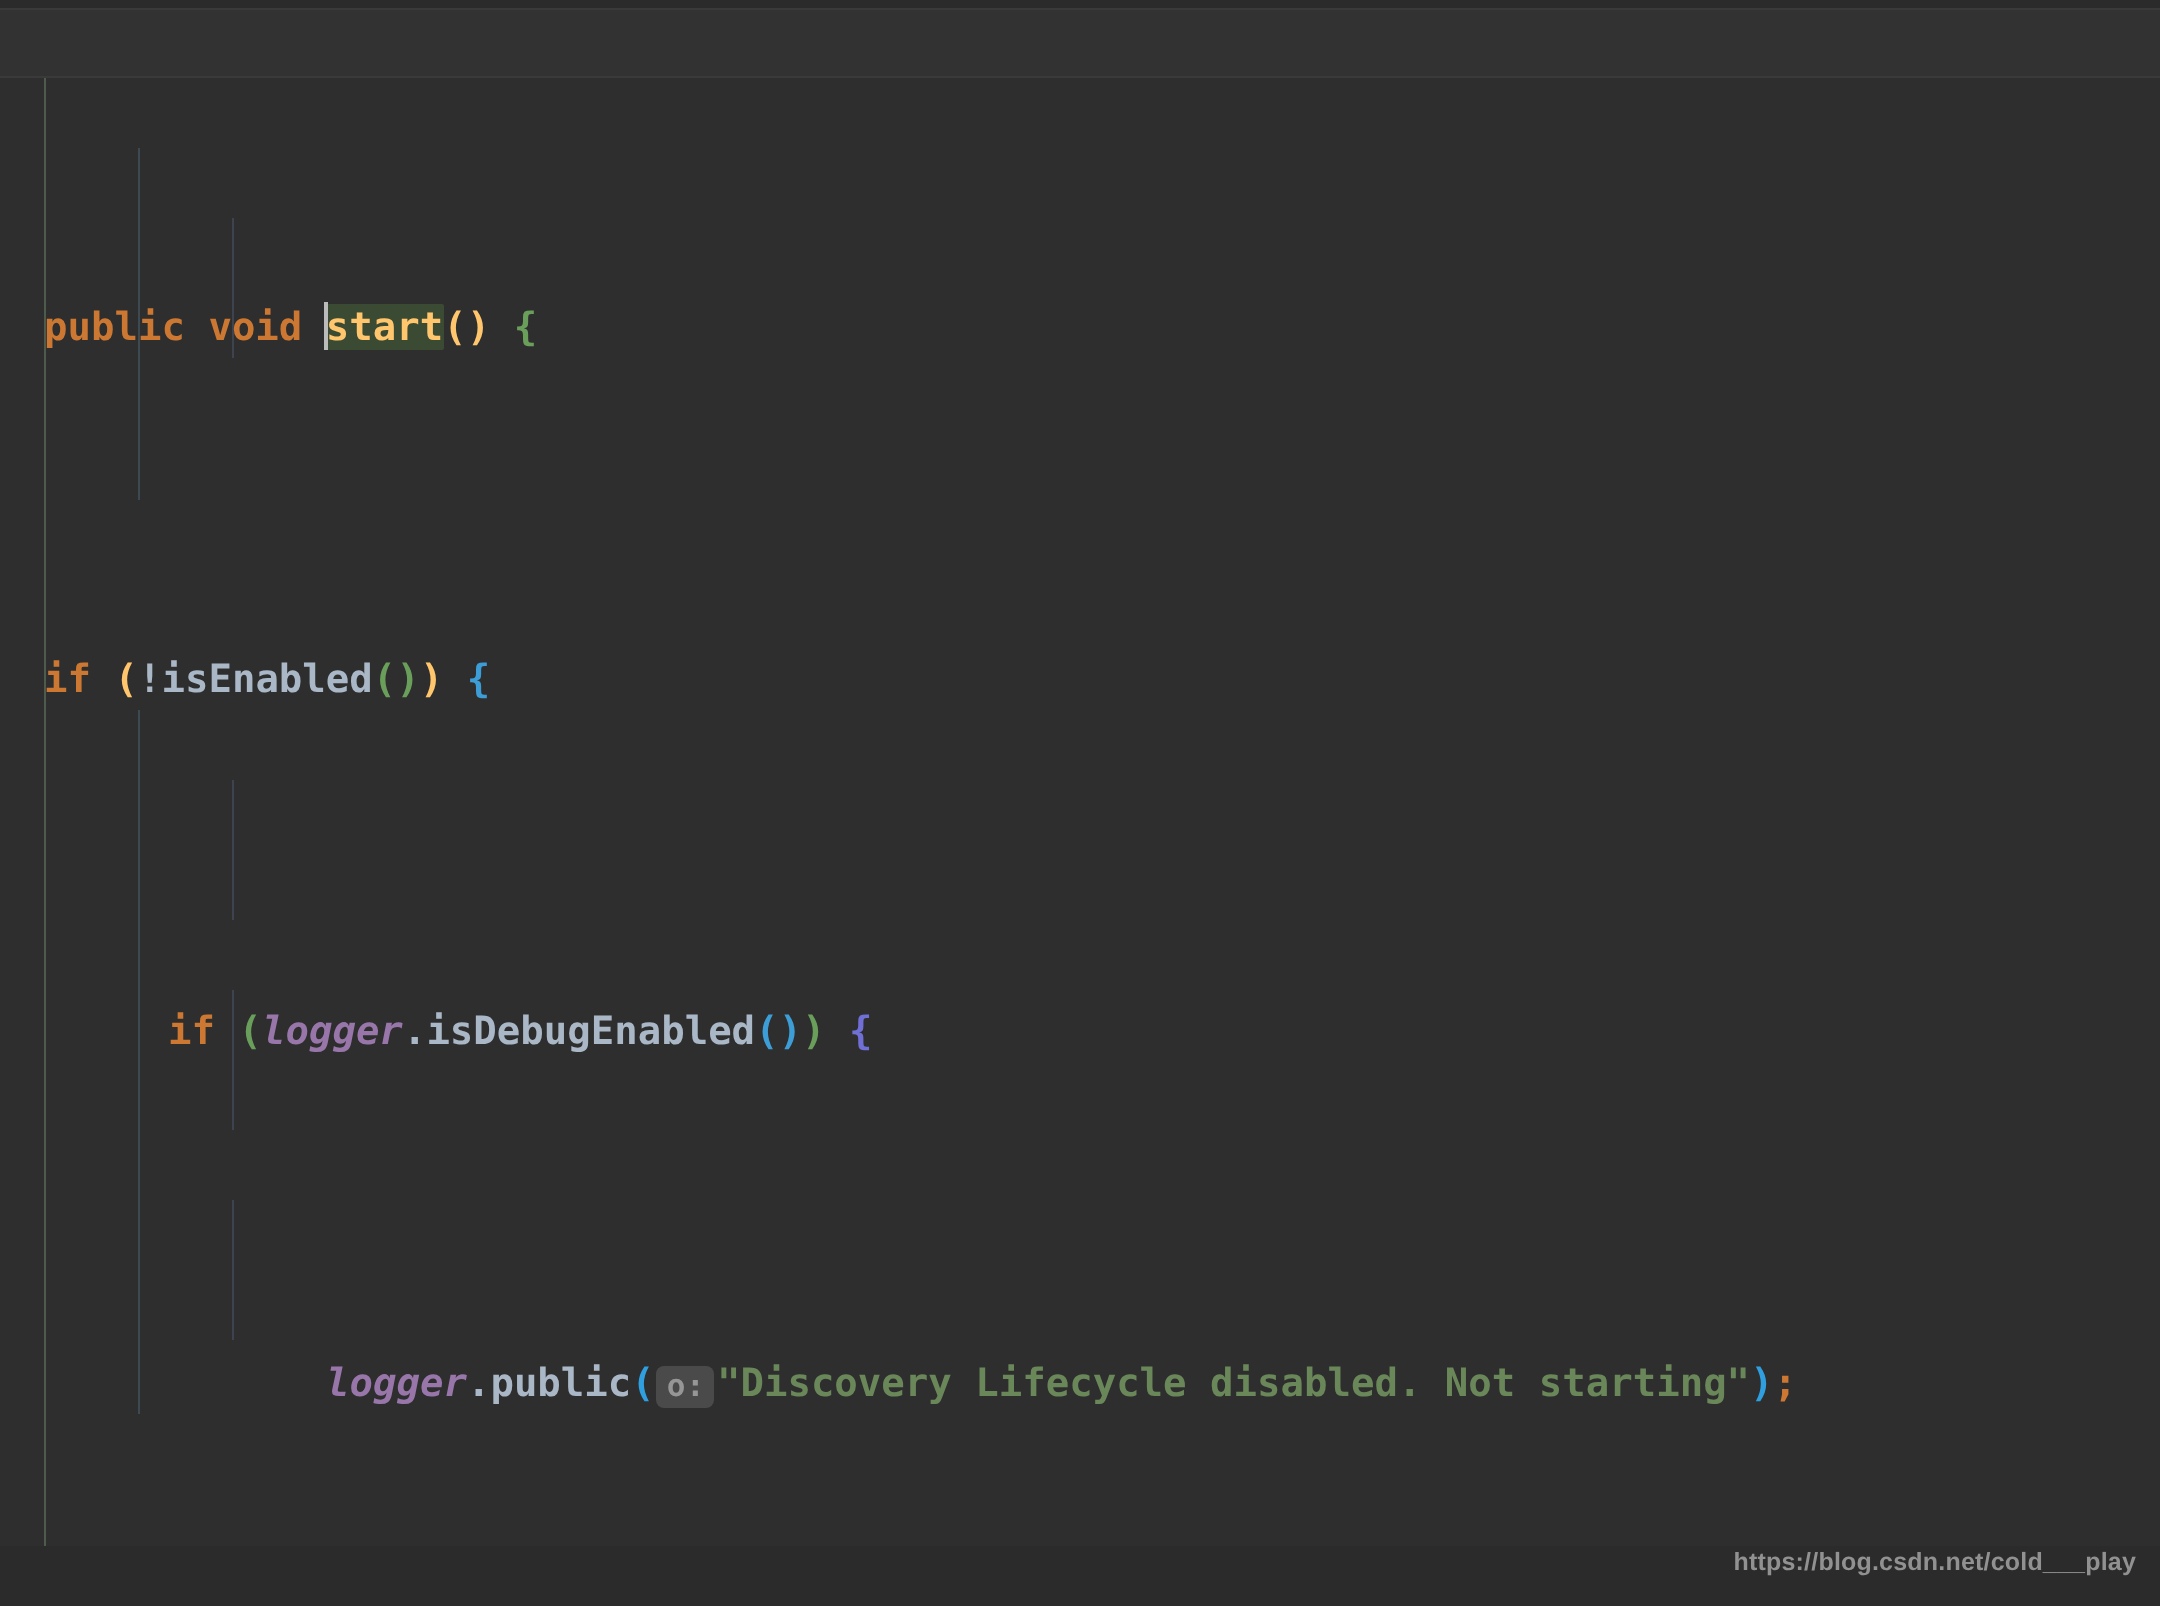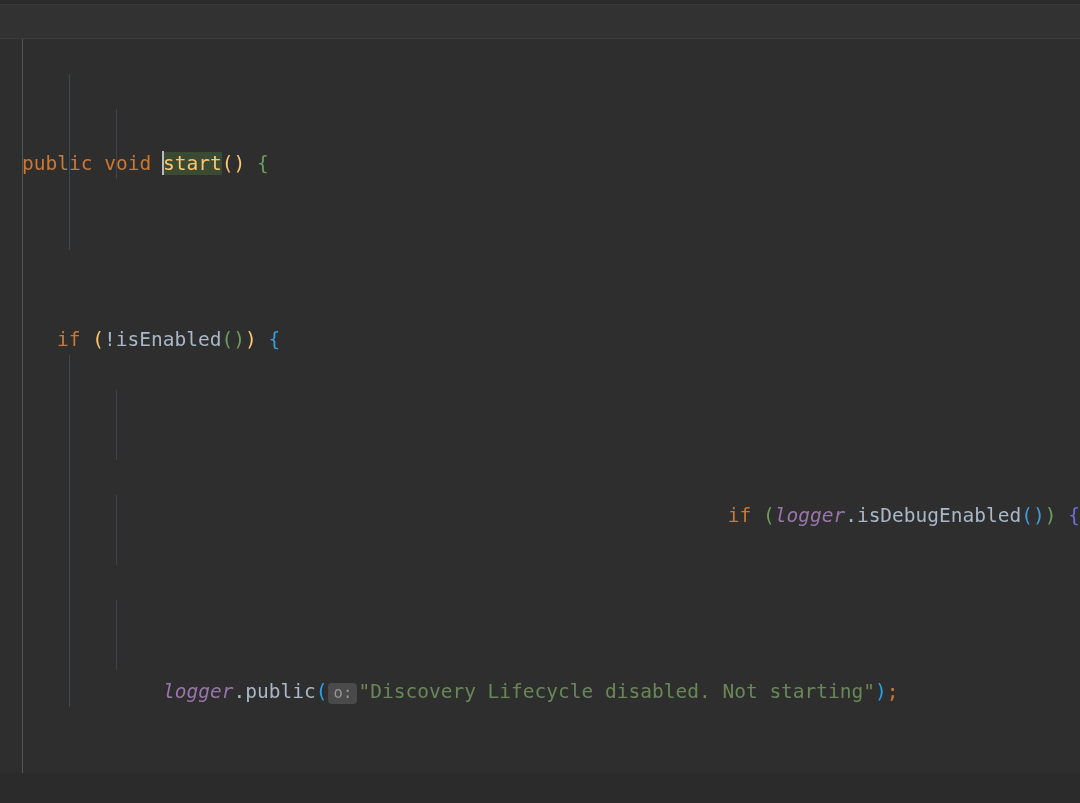--- a/index.html
+++ b/index.html
@@ -10,20 +10,21 @@
   #editor {
     position: relative;
     width: 1080px;
     height: 803px;
     background: #2e2e2e;
     overflow: hidden;
     font-family: "DejaVu Sans Mono", "Liberation Mono", monospace;
     font-size: 19.5px;
     line-height: 35.2px;
     color: #a9b7c6;
+    font-weight: bold;
     -webkit-font-smoothing: antialiased;
   }
   
   .strip-top {
     position: absolute; left: 0; top: 0; width: 1080px; height: 4px;
     background: #2b2b2b;
   }
   .strip-bottom {
     position: absolute; left: 0; bottom: 0; width: 1080px; height: 30px;
     background: #2b2b2b;
@@ -129,24 +130,24 @@
   <div class="guide g2" style="top:390px;height:70px;"></div>
   <div class="guide g2" style="top:495px;height:70px;"></div>
   <div class="guide g2" style="top:600px;height:70px;"></div>
 
   <div class="code">
 
     
     <div class="line"><span class="kw">public</span> <span class="kw">void</span> <span class="caret"></span><span class="fn ident-hl">start</span><span class="b-yellow">(</span><span class="b-yellow">)</span> <span class="b-green">{</span></div>
 
     
-    <div class="line" style="margin-left:35px;"><span class="kw">if</span> <span class="b-yellow">(</span><span class="punc">!</span><span class="ident">isEnabled</span><span class="b-green">()</span><span class="b-yellow">)</span> <span class="b-blue">{</span></div>
-
-    
-    <div class="line" style="padding-left:57px;text-align:right;"><span class="kw">if</span> <span class="b-green">(</span><span class="fieldi">logger</span><span class="punc">.</span><span class="ident">isDebugEnabled</span><span class="b-blue">()</span><span class="b-green">)</span> <span class="b-purple">{</span></div>
+    <div class="line" style=""><span class="kw">if</span> <span class="b-yellow">(</span><span class="punc">!</span><span class="ident">isEnabled</span><span class="b-green">()</span><span class="b-yellow">)</span> <span class="b-blue">{</span></div>
+
+    
+    <div class="line" style="padding-left:84px;"><span class="kw">if</span> <span class="b-green">(</span><span class="fieldi">logger</span><span class="punc">.</span><span class="ident">isDebugEnabled</span><span class="b-blue">()</span><span class="b-green">)</span> <span class="b-purple">{</span></div>
 
     
     <div class="line" style="padding-left:163px;"><span class="fieldi">logger</span><span class="punc">.</span><span class="ident">public</span><span class="b-blue2">(</span><span class="hint">o:</span><span class="str">"Discovery Lifecycle disabled. Not starting"</span><span class="b-blue2">)</span><span class="semi">;</span></div>
 
     
     
 
     
     
 
@@ -199,14 +200,15 @@
     
     
     
 
     
     
 
   </div>
 
   <div class="strip-bottom"></div>
+  <div class="watermark">https://blog.csdn.net/cold___play</div>
 
 </div>
 
 </body></html>

